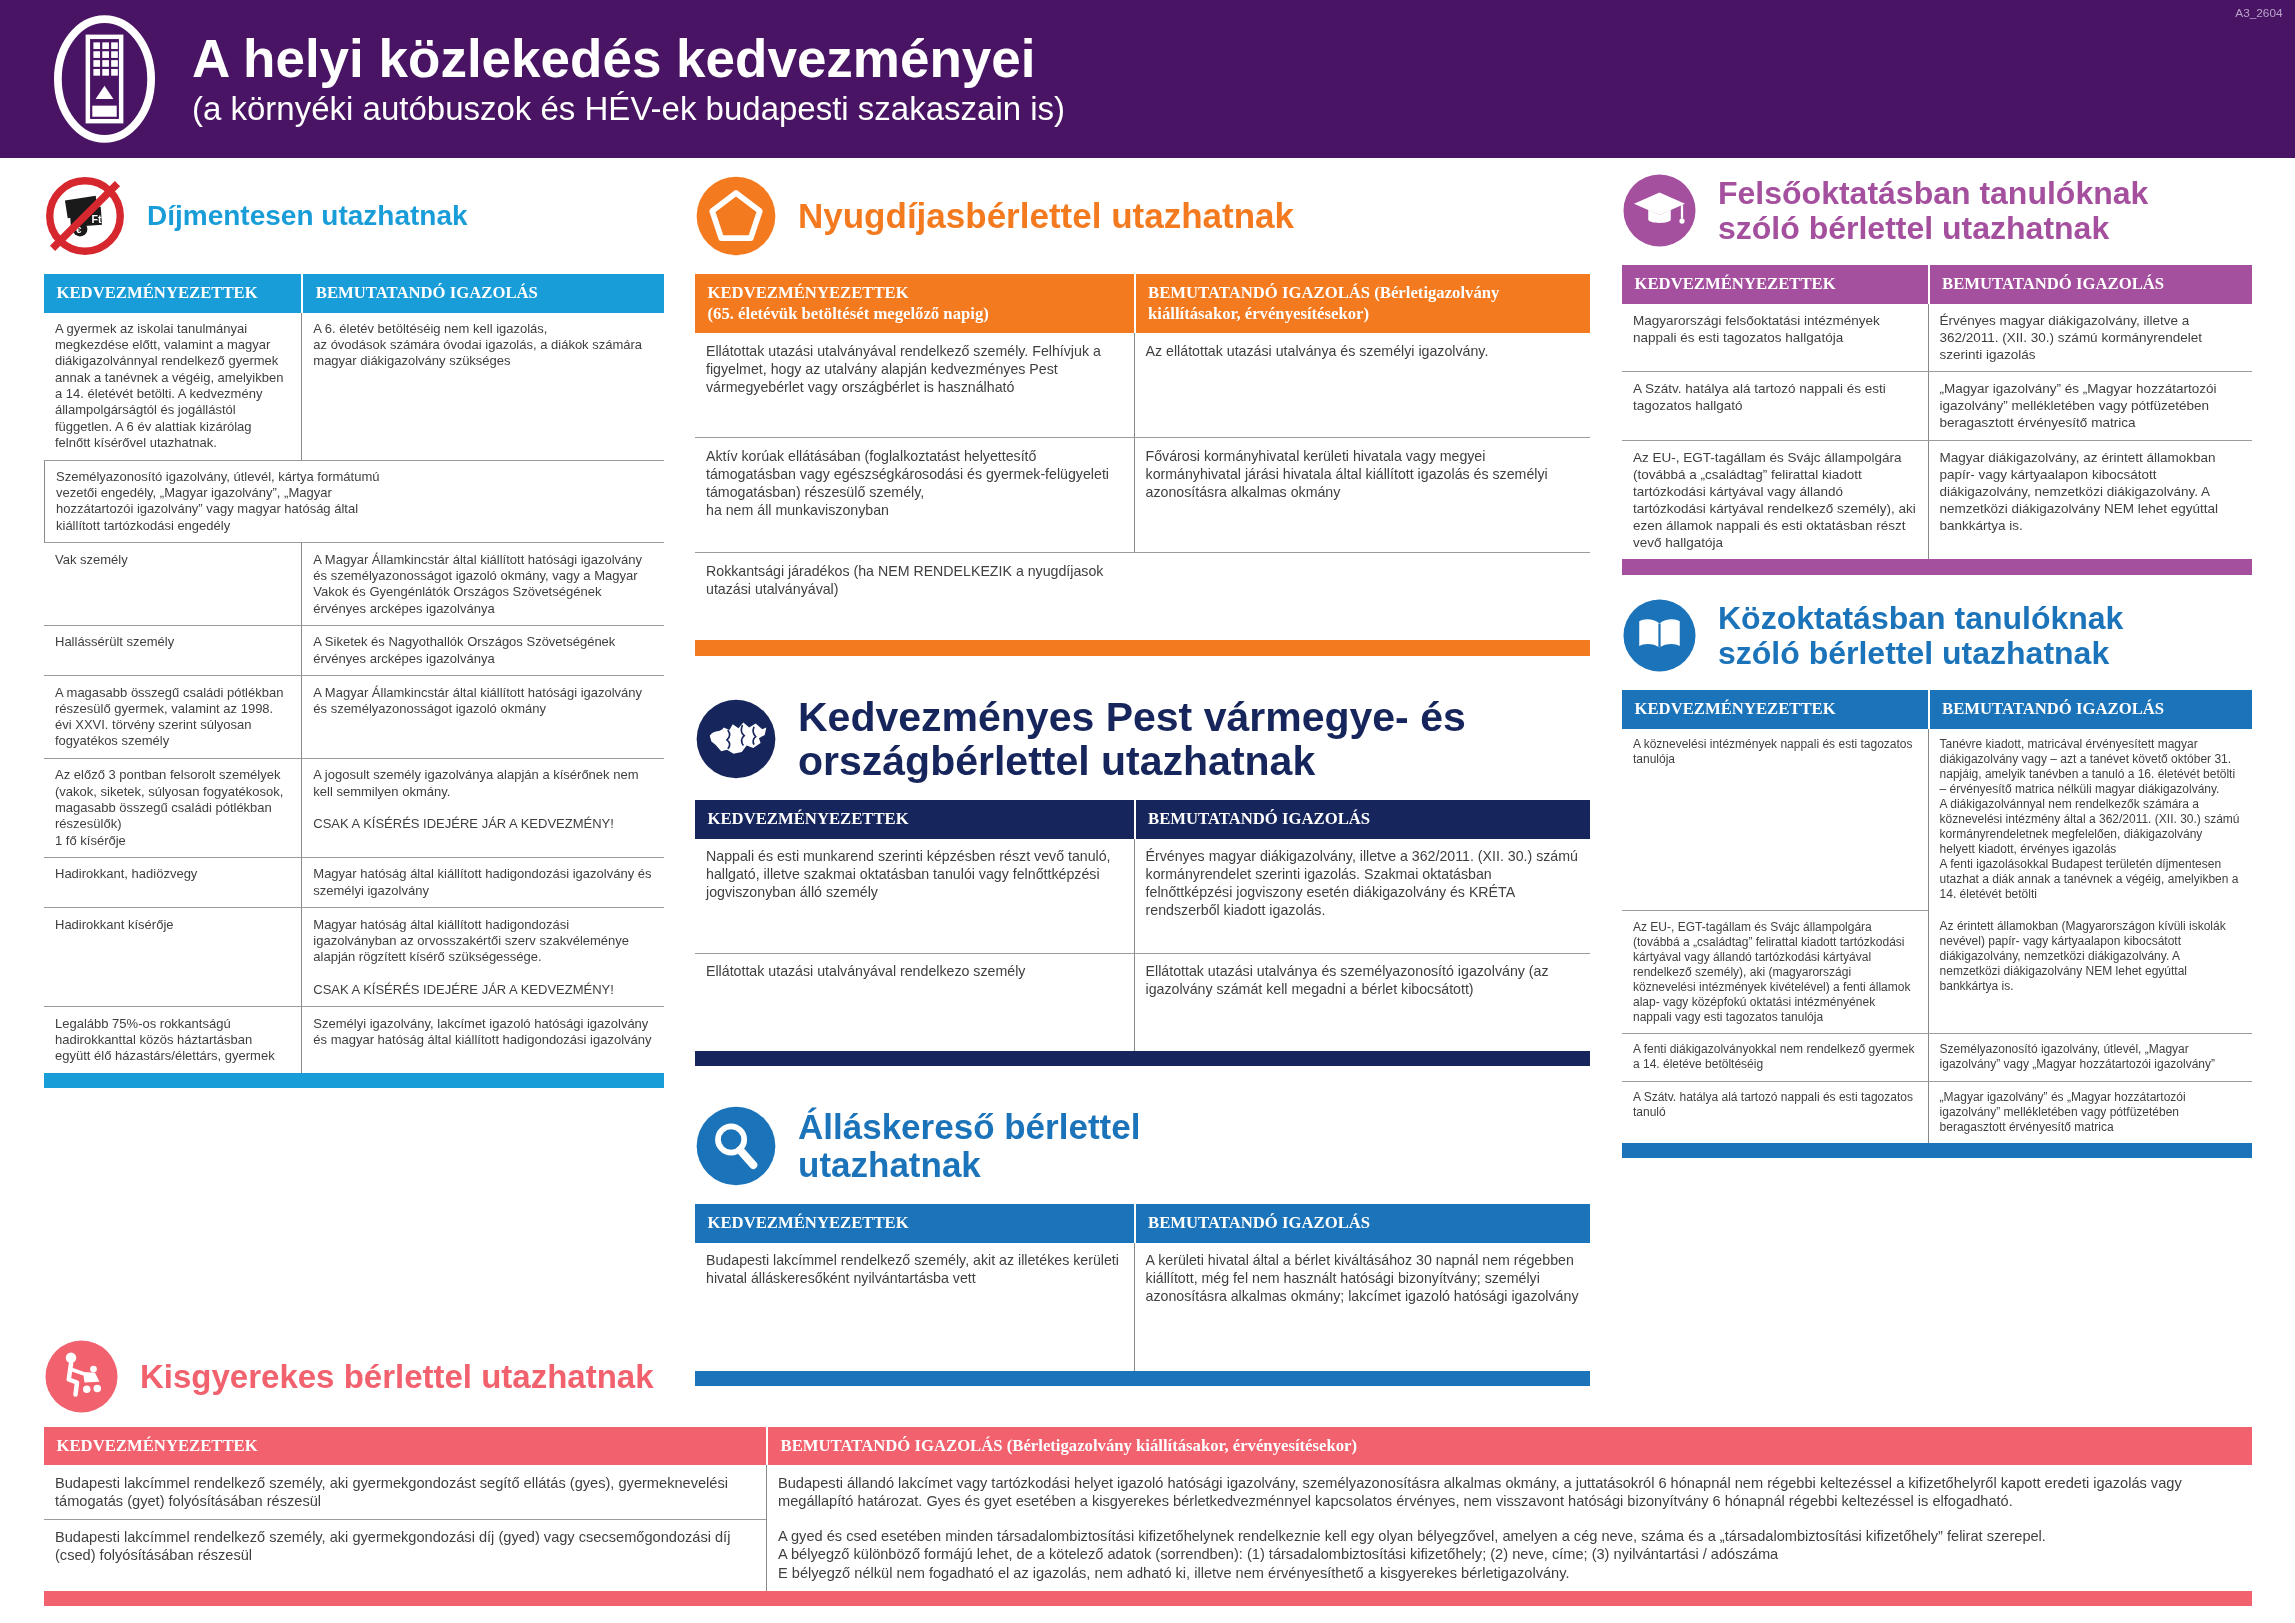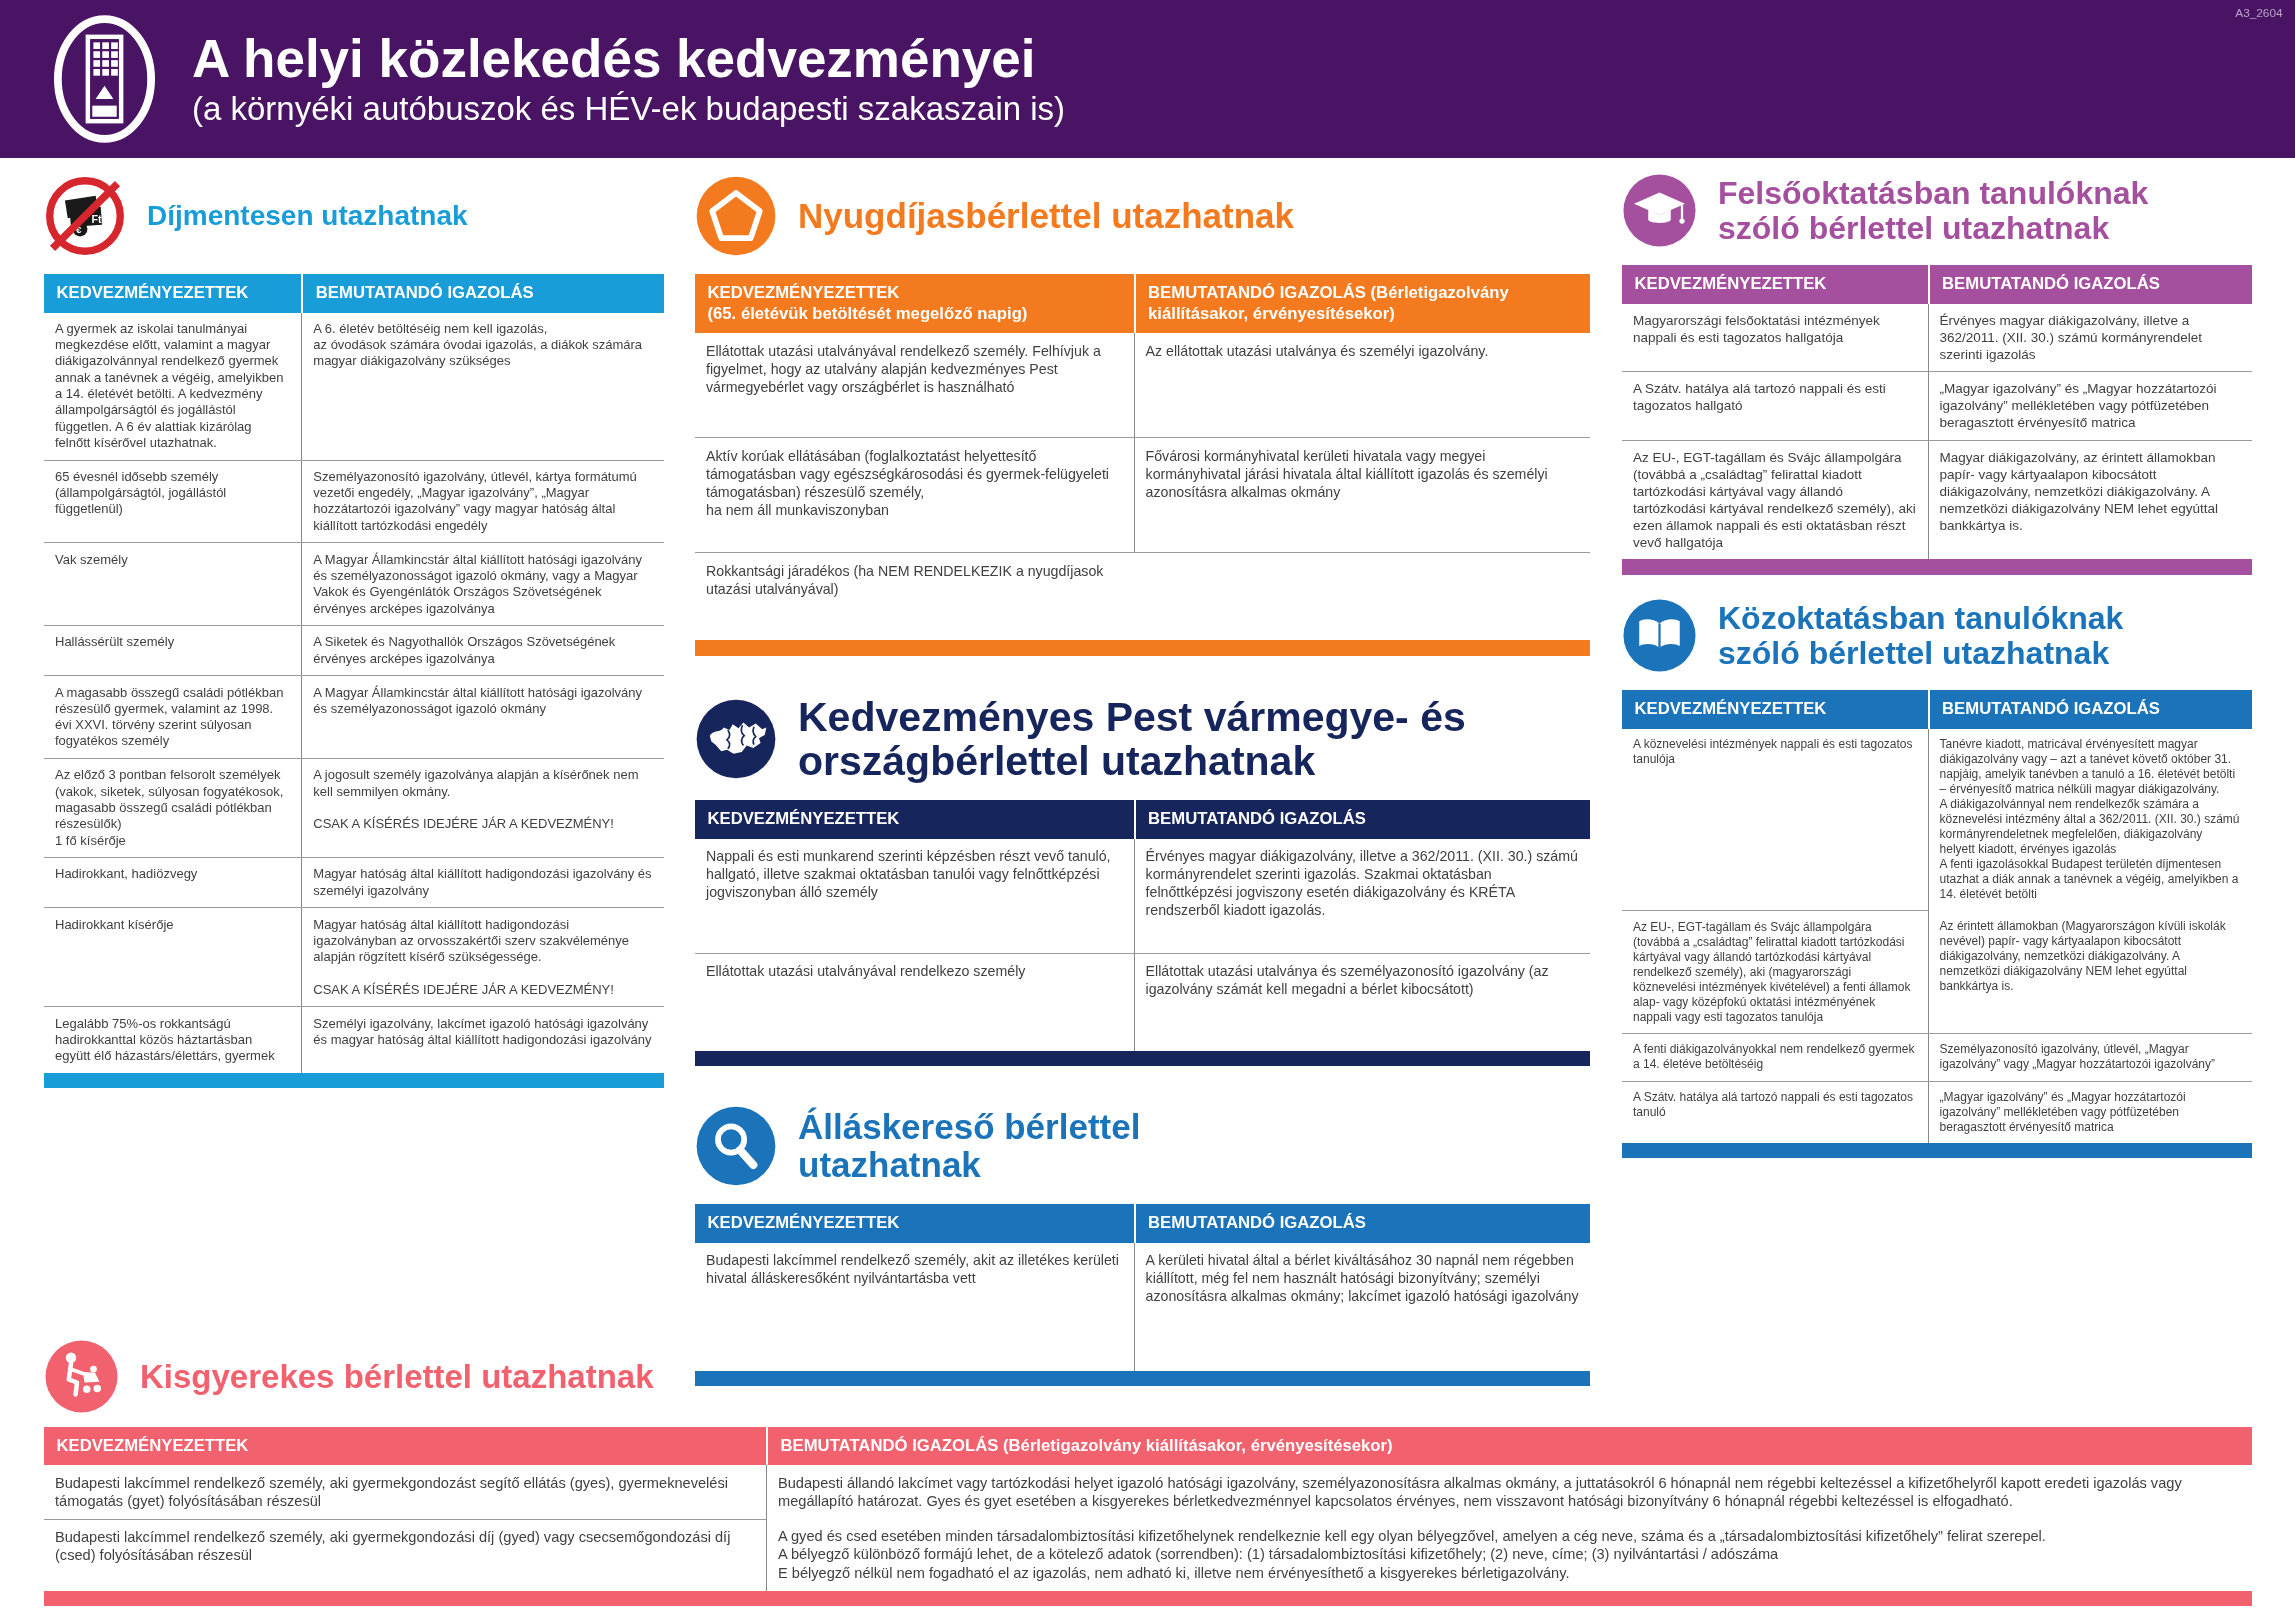--- a/index.html
+++ b/index.html
@@ -32,21 +32,21 @@
   .t-stdblue{color:#1b73b9;font-size:35px;}
   .t-purple{color:#a4509e;font-size:32px;}
   .t-pubblue{color:#1b73b9;font-size:32px;}
   .t-pink{color:#f2616e;font-size:33px;}
   .icon-sm{width:82px;height:82px;flex-shrink:0;}
   .icon-xs{width:75px;height:75px;flex-shrink:0;}
 
   
   .tbl{width:100%;}
   .tbl-head{display:flex;color:#fff;font-weight:bold;}
-  .tbl-head .hcell{padding:9px 12.5px;font-size:16.7px;line-height:1.25;white-space:pre-line;box-sizing:border-box;}
+  .tbl-head .hcell{padding:9px 12.5px;font-size:16.7px;line-height:1.25;white-space:pre-line;box-sizing:border-box;font-family:Liberation Serif, serif;}
   .tbl-head .hc2{border-left:2.8px solid #ffffff;}
   .b-free{background:#199dd9;}
   .b-orange{background:#f47a20;}
   .b-navy{background:#16255b;}
   .b-stdblue{background:#1b73b9;}
   .b-purple{background:#a4509e;}
   .b-pink{background:#f2616e;}
 
   .tbl-row{display:flex;}
   .tbl-row + .tbl-row{border-top:1.4px solid #9b9b9b;}
@@ -126,21 +126,20 @@
     <div class="tbl-head b-free">
       <div class="hcell hc1">KEDVEZMÉNYEZETTEK</div>
       <div class="hcell hc2">BEMUTATANDÓ IGAZOLÁS</div>
     </div>
     <div class="tbl-row">
       <div class="cell c1">A gyermek az iskolai tanulmányai megkezdése előtt, valamint a magyar diákigazolvánnyal rendelkező gyermek annak a tanévnek a végéig, amelyikben a 14. életévét betölti. A kedvezmény állampolgárságtól és jogállástól független. A 6 év alattiak kizárólag felnőtt kísérővel utazhatnak.</div>
       <div class="cell c2">A 6. életév betöltéséig nem kell igazolás,
 az óvodások számára óvodai igazolás, a diákok számára magyar diákigazolvány szükséges</div>
     </div>
     <div class="tbl-row">
-      <div class="cell c1">65 évesnél idősebb személy (állampolgárságtól, jogállástól függetlenül)</div>
       <div class="cell c2">Személyazonosító igazolvány, útlevél, kártya formátumú vezetői engedély, „Magyar igazolvány”, „Magyar hozzátartozói igazolvány” vagy magyar hatóság által kiállított tartózkodási engedély</div>
     </div>
     <div class="tbl-row">
       <div class="cell c1">Vak személy</div>
       <div class="cell c2">A Magyar Államkincstár által kiállított hatósági igazolvány és személyazonosságot igazoló okmány, vagy a Magyar
 Vakok és Gyengénlátók Országos Szövetségének érvényes arcképes igazolványa</div>
     </div>
     <div class="tbl-row">
       <div class="cell c1">Hallássérült személy</div>
       <div class="cell c2">A Siketek és Nagyothallók Országos Szövetségének érvényes arcképes igazolványa</div>

